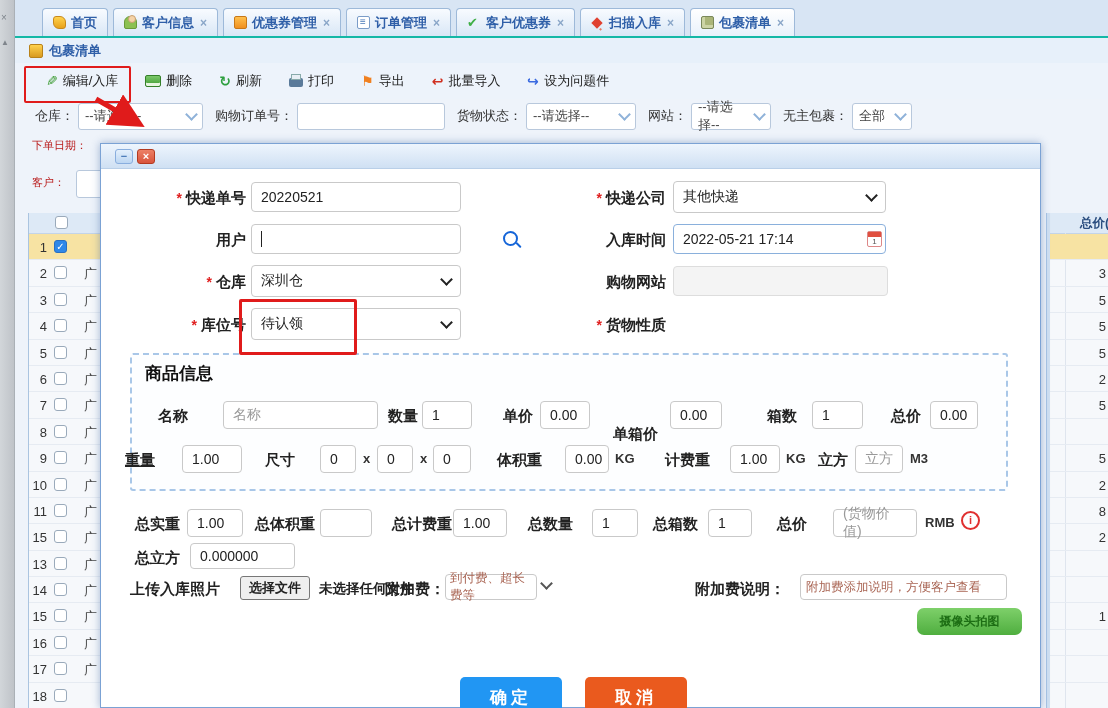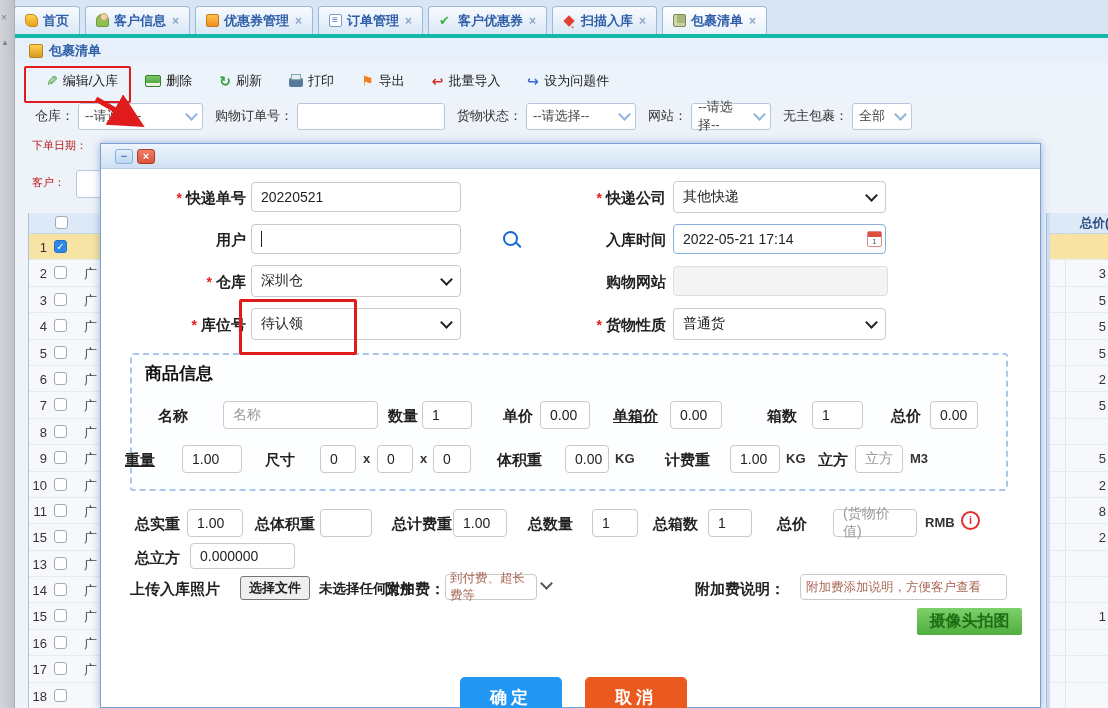--- a/index.html
+++ b/index.html
@@ -4,21 +4,21 @@
 <style>
   html,body{margin:0;padding:0;}
   body{width:1108px;height:708px;position:relative;overflow:hidden;
        background:#eef3fa;font-family:"Liberation Sans","DejaVu Sans",sans-serif;}
   
   #left-strip{position:absolute;left:0;top:0;width:14px;height:708px;z-index:5;
     background:linear-gradient(to right,#d2d6da,#bfc3c8);border-right:1px solid #aab0b6;}
   #left-strip .gl{position:absolute;left:1px;font-size:10px;color:#7f858c;}
   
   #tabbar{position:absolute;left:14px;top:0;right:0;height:38px;background:#d8e5f4;
-    border-bottom:4px solid #14b8a6;display:flex;align-items:flex-end;padding-left:0;box-sizing:border-box;}
+    border-bottom:2px solid #14b8a6;display:flex;align-items:flex-end;padding-left:28px;box-sizing:border-box;}
   .tab{height:27px;margin-right:5px;margin-bottom:0;display:flex;align-items:center;
     border:1px solid #9db9d9;border-bottom:none;border-radius:4px 4px 0 0;
     background:linear-gradient(#f8fbff,#d9e7f6);padding:0 10px;cursor:default;}
   .tab.active{background:linear-gradient(#ffffff,#e8f1fb);}
   .tab .tlabel{font-size:13px;font-weight:bold;color:#2f5fa8;white-space:nowrap;}
   .tab .tclose{font-size:12px;color:#8aa6c8;margin-left:6px;font-weight:bold;}
   .ti{display:inline-block;width:13px;height:13px;margin-right:5px;flex:none;position:relative;box-sizing:border-box;}
   .ti-home{background:linear-gradient(#ffd24d,#e8a21a);border:1px solid #c8881a;border-radius:3px 6px 3px 6px;}
   .ti-customer{background:#8cc152;border-radius:6px 6px 2px 2px;border:1px solid #6a9a3a;}
   .ti-customer::before{content:"";position:absolute;left:3px;top:-2px;width:6px;height:6px;border-radius:50%;background:#f5d3a8;border:1px solid #c8a070;}
@@ -102,22 +102,22 @@
   .search-icon::after{content:"";position:absolute;width:7px;height:2px;background:#1565d8;transform:rotate(45deg);right:-6px;bottom:-2px;border-radius:1px;}
   .cal-icon{position:absolute;width:15px;height:16px;background:#fff;border:1px solid #d88;border-radius:2px;box-sizing:border-box;}
   .cal-icon::before{content:"";position:absolute;top:0;left:0;right:0;height:5px;background:#e05040;}
   .cal-icon::after{content:"1";position:absolute;bottom:0;width:100%;text-align:center;font-size:8px;color:#555;}
   .info-icon{position:absolute;width:15px;height:15px;border:2px solid #e03030;border-radius:50%;
     color:#e03030;font-weight:bold;font-size:11px;text-align:center;line-height:14px;box-sizing:content-box;}
   #prod-box{position:absolute;left:29px;top:184px;width:878px;height:138px;border:2px dashed #a9c7e8;border-radius:3px;background:#fdfeff;box-sizing:border-box;}
   .sect-title{position:absolute;font-size:17px;font-weight:bold;color:#111;}
   .btn-file{position:absolute;height:24px;background:#efefef;border:1px solid #777;border-radius:3px;
     font-size:13px;font-weight:bold;color:#222;display:flex;align-items:center;padding:0 8px;box-sizing:border-box;}
-  .btn-camera{position:absolute;background:linear-gradient(#7ed06a,#4fae3f);border-radius:2px;
-    font-size:16px;font-weight:bold;color:#1d6e14;display:flex;align-items:center;justify-content:center;}
+  .btn-camera{position:absolute;background:linear-gradient(#7ed06a,#4fae3f);border-radius:7px;
+    font-size:12px;font-weight:bold;color:#1d6e14;display:flex;align-items:center;justify-content:center;}
   .btn-ok{position:absolute;background:#2196f3;border-radius:5px;color:#fff;font-size:17px;font-weight:bold;
     display:flex;align-items:flex-start;justify-content:center;padding-top:9px;box-sizing:border-box;letter-spacing:4px;}
   .btn-cancel{position:absolute;background:#ea5a1e;border-radius:5px;color:#fff;font-size:17px;font-weight:bold;
     display:flex;align-items:flex-start;justify-content:center;padding-top:9px;box-sizing:border-box;letter-spacing:4px;}
   
   .red-box{position:absolute;border:3px solid #e01b1b;border-radius:2px;z-index:20;pointer-events:none;}
   #arrow-svg{position:absolute;left:0;top:0;width:1108px;height:708px;z-index:21;pointer-events:none;}
 </style>
 </head>
 <body>
@@ -436,40 +436,36 @@
 
     <span class="lab" style="left:30px;top:147px;width:115px;">
       <span class="req">*</span><span>库位号</span></span>
     <div class="sel" style="left:150px;top:139px;width:210px;">
       <span>待认领</span>
         <span class="chev"></span>
       </div>
     <div class="red-box" style="left:138px;top:130px;width:112px;height:50px;"></div>
     <span class="lab" style="left:470px;top:147px;width:95px;">
       <span class="req">*</span><span>货物性质</span></span>
-    <div class="sel" style="left:572px;top:139px;width:213px;">
-      <span>普通货</span>
-        <span class="chev"></span>
-      </div>
 
     <div id="prod-box"></div>
     <span class="sect-title" style="left:44px;top:193px;">商品信息</span>
     <span class="lab" style="left:57px;top:238px;">名称</span>
     <div class="inp" style="left:122px;top:232px;width:155px;height:28px;">
       <span class="ph">名称</span>
       </div>
     <span class="lab" style="left:287px;top:238px;">数量</span>
     <div class="inp" style="left:321px;top:232px;width:50px;height:28px;">
       <span>1</span>
       </div>
     <span class="lab" style="left:402px;top:238px;">单价</span>
     <div class="inp" style="left:439px;top:232px;width:50px;height:28px;">
       <span>0.00</span>
       </div>
-    <span class="lab" style="left:512px;top:238px;text-decoration:underline;">单箱价</span>
+    <span class="lab" style="left:512px;top:256px;">单箱价</span>
     <div class="inp" style="left:569px;top:232px;width:52px;height:28px;">
       <span>0.00</span>
       </div>
     <span class="lab" style="left:666px;top:238px;">箱数</span>
     <div class="inp" style="left:711px;top:232px;width:51px;height:28px;">
       <span>1</span>
       </div>
     <span class="lab" style="left:790px;top:238px;">总价</span>
     <div class="inp" style="left:829px;top:232px;width:48px;height:28px;">
       <span>0.00</span>

